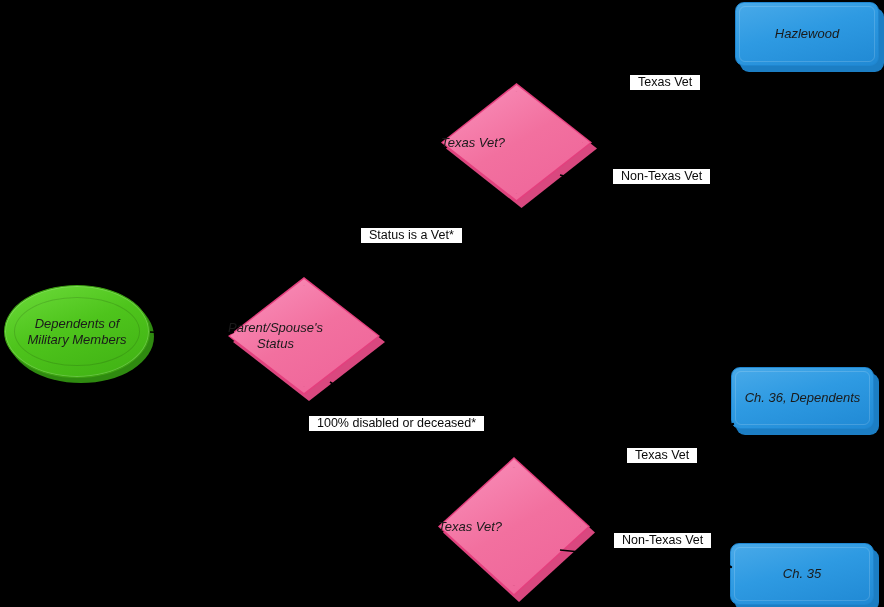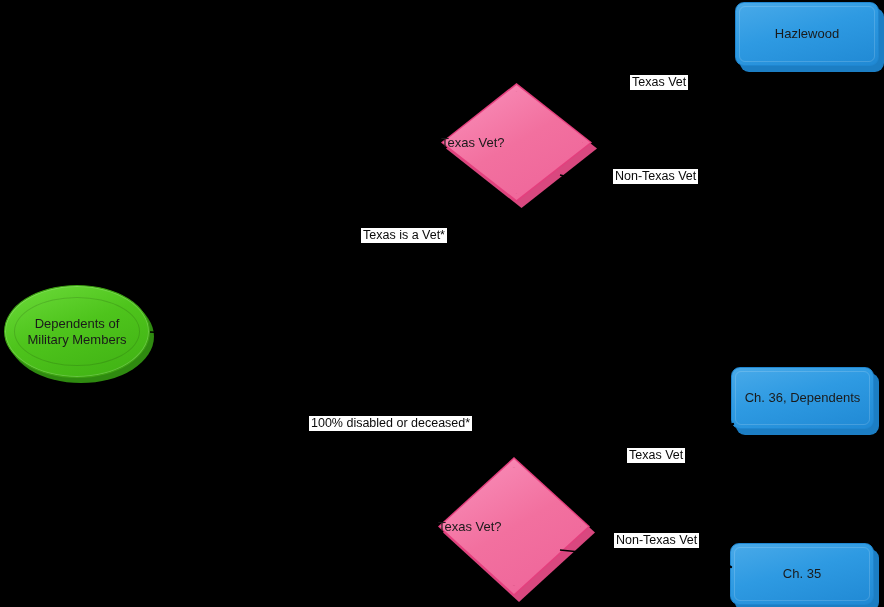--- a/index.html
+++ b/index.html
@@ -19,20 +19,21 @@
   
   .node-label {
     position: relative;
     z-index: 5;
     color: #1a1a1a;
     font-size: 13px;
     line-height: 16px;
     text-align: center;
     white-space: pre-line;
     pointer-events: none;
+    font-style: italic;
   }
 
   
   .ellipse-node {
     position: absolute;
     display: flex;
     align-items: center;
     justify-content: center;
   }
   .ellipse-shadow {
@@ -150,21 +151,21 @@
     box-sizing: border-box;
   }
 
   
   .edge-label {
     position: absolute;
     background: #ffffff;
     color: #0a0a0a;
     font-size: 12.5px;
     line-height: 15px;
-    padding: 0px 2px;
+    padding: 0px 8px;
     white-space: nowrap;
     z-index: 20;
   }
 
   
   .connectors {
     position: absolute;
     left: 0;
     top: 0;
     width: 884px;
@@ -200,20 +201,28 @@
   </svg>
 
   <div class="ellipse-node" style="left:4px; top:285px; width:146px; height:93px;">
     <div class="ellipse-shadow"></div>
     <div class="ellipse-body"></div>
     <div class="ellipse-inner-ring"></div>
     <div class="node-label">Dependents of
 Military Members</div>
   </div>
 
+  <div class="diamond-node" style="left:228px; top:277px; width:152px; height:118px;">
+    <div class="diamond-shadow"></div>
+    <div class="diamond-edge"></div>
+    <div class="diamond-face"></div>
+    <div class="diamond-inner"></div>
+    <div class="node-label">Parent/Spouse's
+Status</div>
+  </div>
 
   <div class="diamond-node" style="left:441px; top:83px; width:151px; height:119px;">
     <div class="diamond-shadow"></div>
     <div class="diamond-edge"></div>
     <div class="diamond-face"></div>
     <div class="diamond-inner"></div>
     <div class="node-label">Texas Vet?</div>
   </div>
 
   <div class="diamond-node" style="left:438px; top:457px; width:152px; height:139px;">
@@ -243,21 +252,21 @@
     <div class="box-shadow"></div>
     <div class="box-body"></div>
     <div class="box-inner-ring"></div>
     <div class="node-label">Ch. 35</div>
   </div>
 
   <div class="edge-label" style="left:630px; top:75px;">Texas Vet</div>
 
   <div class="edge-label" style="left:613px; top:169px;">Non-Texas Vet</div>
 
-  <div class="edge-label" style="left:361px; top:228px;">Texas is a Vet*</div>
+  <div class="edge-label" style="left:361px; top:228px;">Status is a Vet*</div>
 
   <div class="edge-label" style="left:309px; top:416px;">100% disabled or deceased*</div>
 
   <div class="edge-label" style="left:627px; top:448px;">Texas Vet</div>
 
   <div class="edge-label" style="left:614px; top:533px;">Non-Texas Vet</div>
 
 </div>
 
 </body></html>

